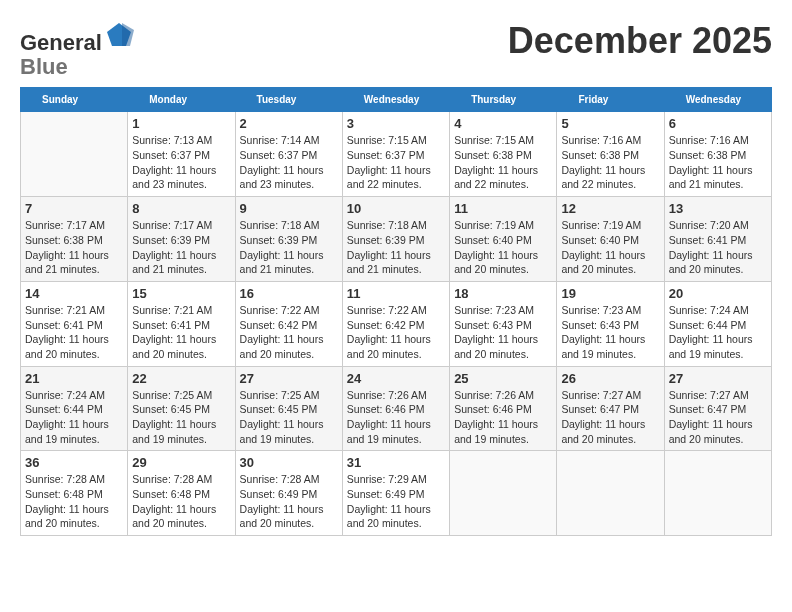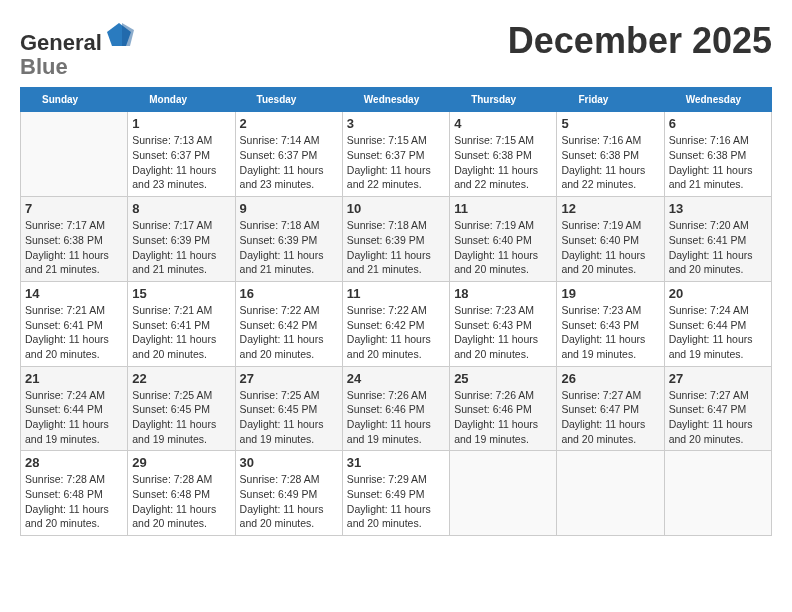--- a/index.html
+++ b/index.html
@@ -234,21 +234,21 @@
           <span class="day-number">26</span>
           <div class="day-detail">Sunrise: 7:27 AM<br>Sunset: 6:47 PM<br>Daylight: 11 hours and 20 minutes.</div>
         </td>
         <td>
           <span class="day-number">27</span>
           <div class="day-detail">Sunrise: 7:27 AM<br>Sunset: 6:47 PM<br>Daylight: 11 hours and 20 minutes.</div>
         </td>
       </tr>
       <tr>
         <td>
-          <span class="day-number">28</span>
+          <span class="day-number">36</span>
           <div class="day-detail">Sunrise: 7:28 AM<br>Sunset: 6:48 PM<br>Daylight: 11 hours and 20 minutes.</div>
         </td>
         <td>
           <span class="day-number">29</span>
           <div class="day-detail">Sunrise: 7:28 AM<br>Sunset: 6:48 PM<br>Daylight: 11 hours and 20 minutes.</div>
         </td>
         <td>
           <span class="day-number">30</span>
           <div class="day-detail">Sunrise: 7:28 AM<br>Sunset: 6:49 PM<br>Daylight: 11 hours and 20 minutes.</div>
         </td>

